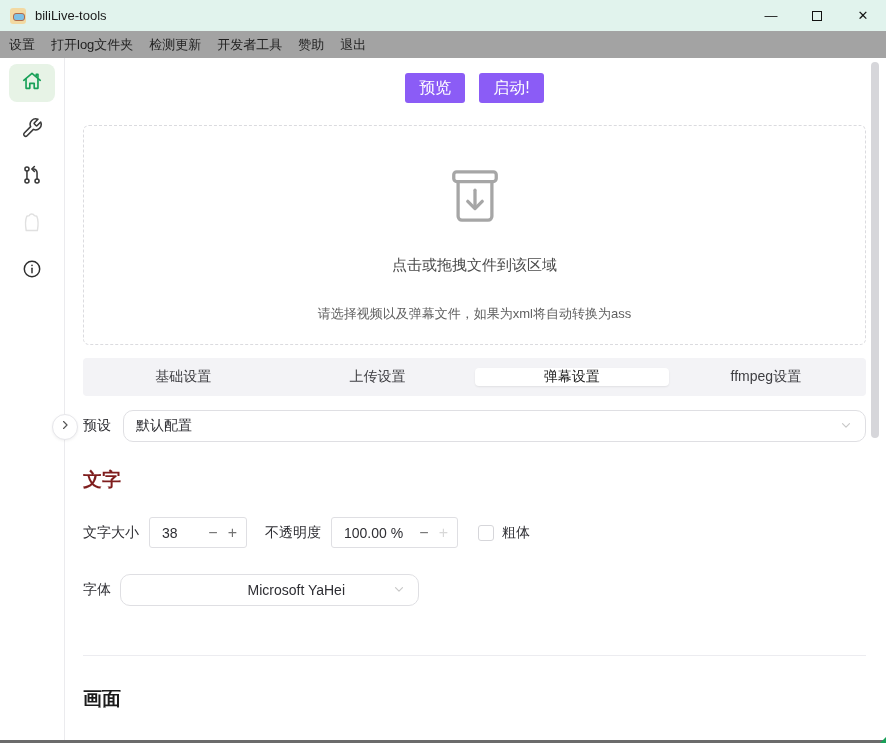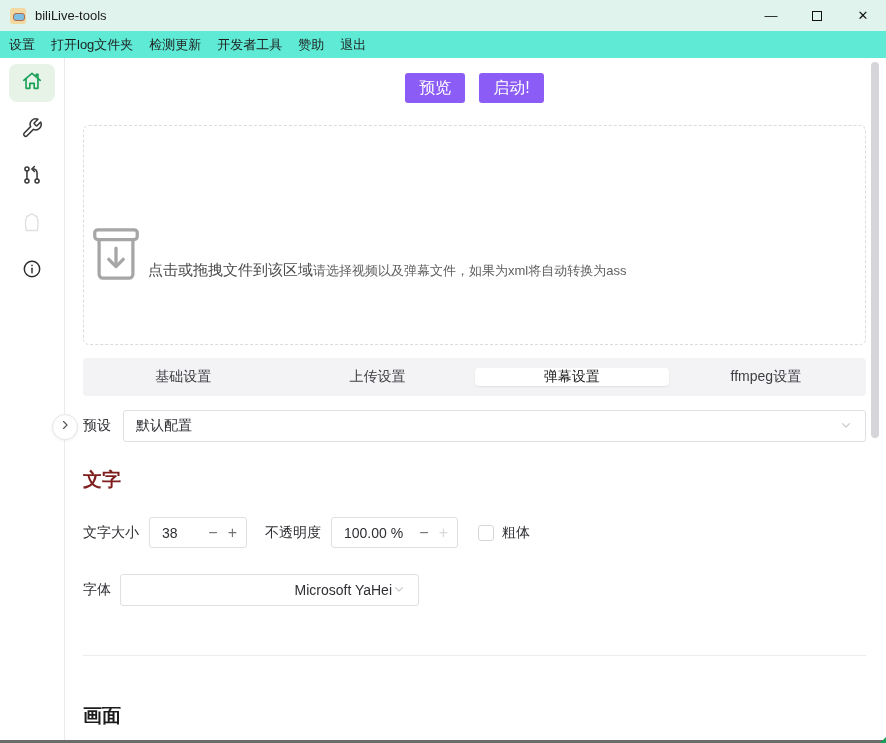--- a/index.html
+++ b/index.html
@@ -12,21 +12,21 @@
               background:#f2d9a2; position:relative; flex:0 0 auto; }
   .app-icon::before { content:""; position:absolute; left:3px; top:5px; width:10px; height:6px;
               background:#7ec0e4; border-radius:3px; border:1px solid #b06a4a; }
   .win-title { font-size:13px; color:#1b1b1b; }
   .win-controls { margin-left:auto; display:flex; height:31px; }
   .wc { width:46px; height:31px; display:flex; align-items:center; justify-content:center;
         font-size:13px; color:#111; cursor:default; }
   .max-box { width:10px; height:10px; border:1px solid #111; display:inline-block; }
 
   
-  .menubar { display:flex; align-items:center; height:27px; background:#5eead4; padding-left:9px; gap:16px; }
+  .menubar { display:flex; align-items:center; height:27px; background:#a3a3a3; padding-left:9px; gap:16px; }
   .menu-item { font-size:13px; color:#1f1f1f; }
 
   
   .body { position:relative; display:flex; height:682px; }
   .sidebar { width:65px; border-right:1px solid #ebebee; display:flex; flex-direction:column;
              align-items:center; padding-top:6px; gap:9px; background:#fff; }
   .side-item { width:46px; height:38px; display:flex; align-items:center; justify-content:center;
                border-radius:8px; }
   .side-item.active { background:#e7f3e6; }
   .collapse-btn { position:absolute; left:52px; top:356px; width:26px; height:26px; border-radius:50%;
@@ -35,38 +35,38 @@
 
   .content { flex:1; padding:0 20px 0 18px; }
 
   
   .btn-row { display:flex; justify-content:center; gap:14px; margin-top:15px; }
   .btn-green { height:30px; padding:4px 14px; background:#8b5cf6; color:#fff; border:none;
                border-radius:3px; font-size:16px; font-family:inherit; }
 
   
   .dropzone { margin-top:22px; height:220px; border:1px dashed #dbdbdf; border-radius:6px;
-              display:flex; flex-direction:row; align-items:center; padding-top:42px; background:#fff; }
+              display:flex; flex-direction:column; align-items:center; padding-top:42px; background:#fff; }
   .dz-main { margin-top:28px; font-size:15px; color:#4a4a4a; }
   .dz-sub  { margin-top:30px; font-size:13px; color:#5f5f5f; }
 
   
   .tabbar { margin-top:13px; height:38px; background:#f3f3f6; border-radius:4px; display:flex; padding:3px;align-items:center; }
   .tab { flex:1; display:flex; align-items:center; justify-content:center; font-size:14px;
          color:#3e3e42; border-radius:4px; }
   .tab.active { background:#fff; color:#1f1f1f; box-shadow:0 1px 2px rgba(0,0,0,.08); }
 
   
   .preset-row { margin-top:14px; display:flex; align-items:center; gap:12px; }
   .lbl { font-size:14px; color:#2e2e33; white-space:nowrap;font-family:Liberation Mono, monospace; }
-  .select { height:32px; background:#fff; border:1px solid #dfdfe3; border-radius:3px;
+  .select { height:32px; background:#fff; border:1px solid #dfdfe3; border-radius:10px;
             display:flex; align-items:center; padding:0 12px; font-size:14px; color:#2e2e33; }
   .select .sel-val { flex:1; }
   .grow { flex:1; }
-  .w-font { width:299px; }
+  .w-font { width:299px;gap:47px; }
 
   h2.sec { margin-top:25px; font-size:19px; font-weight:700; color:#7f1d1d; }
 
   
   .ctrl-row { margin-top:24px; display:flex; align-items:center; }
   .numbox { height:31px; background:#fff; border:1px solid #dfdfe3; border-radius:3px;
             display:flex; align-items:center; margin-left:10px; }
   .numval { flex:1; padding-left:12px; font-size:14px; color:#2e2e33; }
   .w-size { width:98px; }
   .w-op { width:127px; }
@@ -74,21 +74,21 @@
   .step.last { padding-right:9px; }
   .step.disabled { color:#d8d8d8; }
   .gap-l { margin-left:18px; }
   .checkbox { width:16px; height:16px; border:1px solid #d6d6da; border-radius:3px; background:#fff;
               margin-left:20px; flex:0 0 auto; }
   .cb-lbl { margin-left:8px; }
 
   .font-row { margin-top:26px; display:flex; align-items:center; gap:9px;text-align:right; }
 
   .divider { margin-top:49px; border-top:1px solid #ececf0; }
-  h2.sec2 { margin-top:47px; font-size:19px; font-weight:700; color:#1c1c1c; }
+  h2.sec2 { margin-top:30px; font-size:19px; font-weight:700; color:#1c1c1c; }
 
   
   .scroll-thumb { position:absolute; right:7px; top:62px; width:8px; height:376px;
                   background:#d6d6da; border-radius:4px; }
   .bottom-strip { position:absolute; left:0; bottom:0; width:886px; height:3px; background:#6b6b6b; }
   .corner-green { position:absolute; right:0; bottom:0; width:6px; height:6px; background:#18a058;
                   clip-path:polygon(100% 0,100% 100%,0 100%); }
 </style>
 </head>
 <body>

